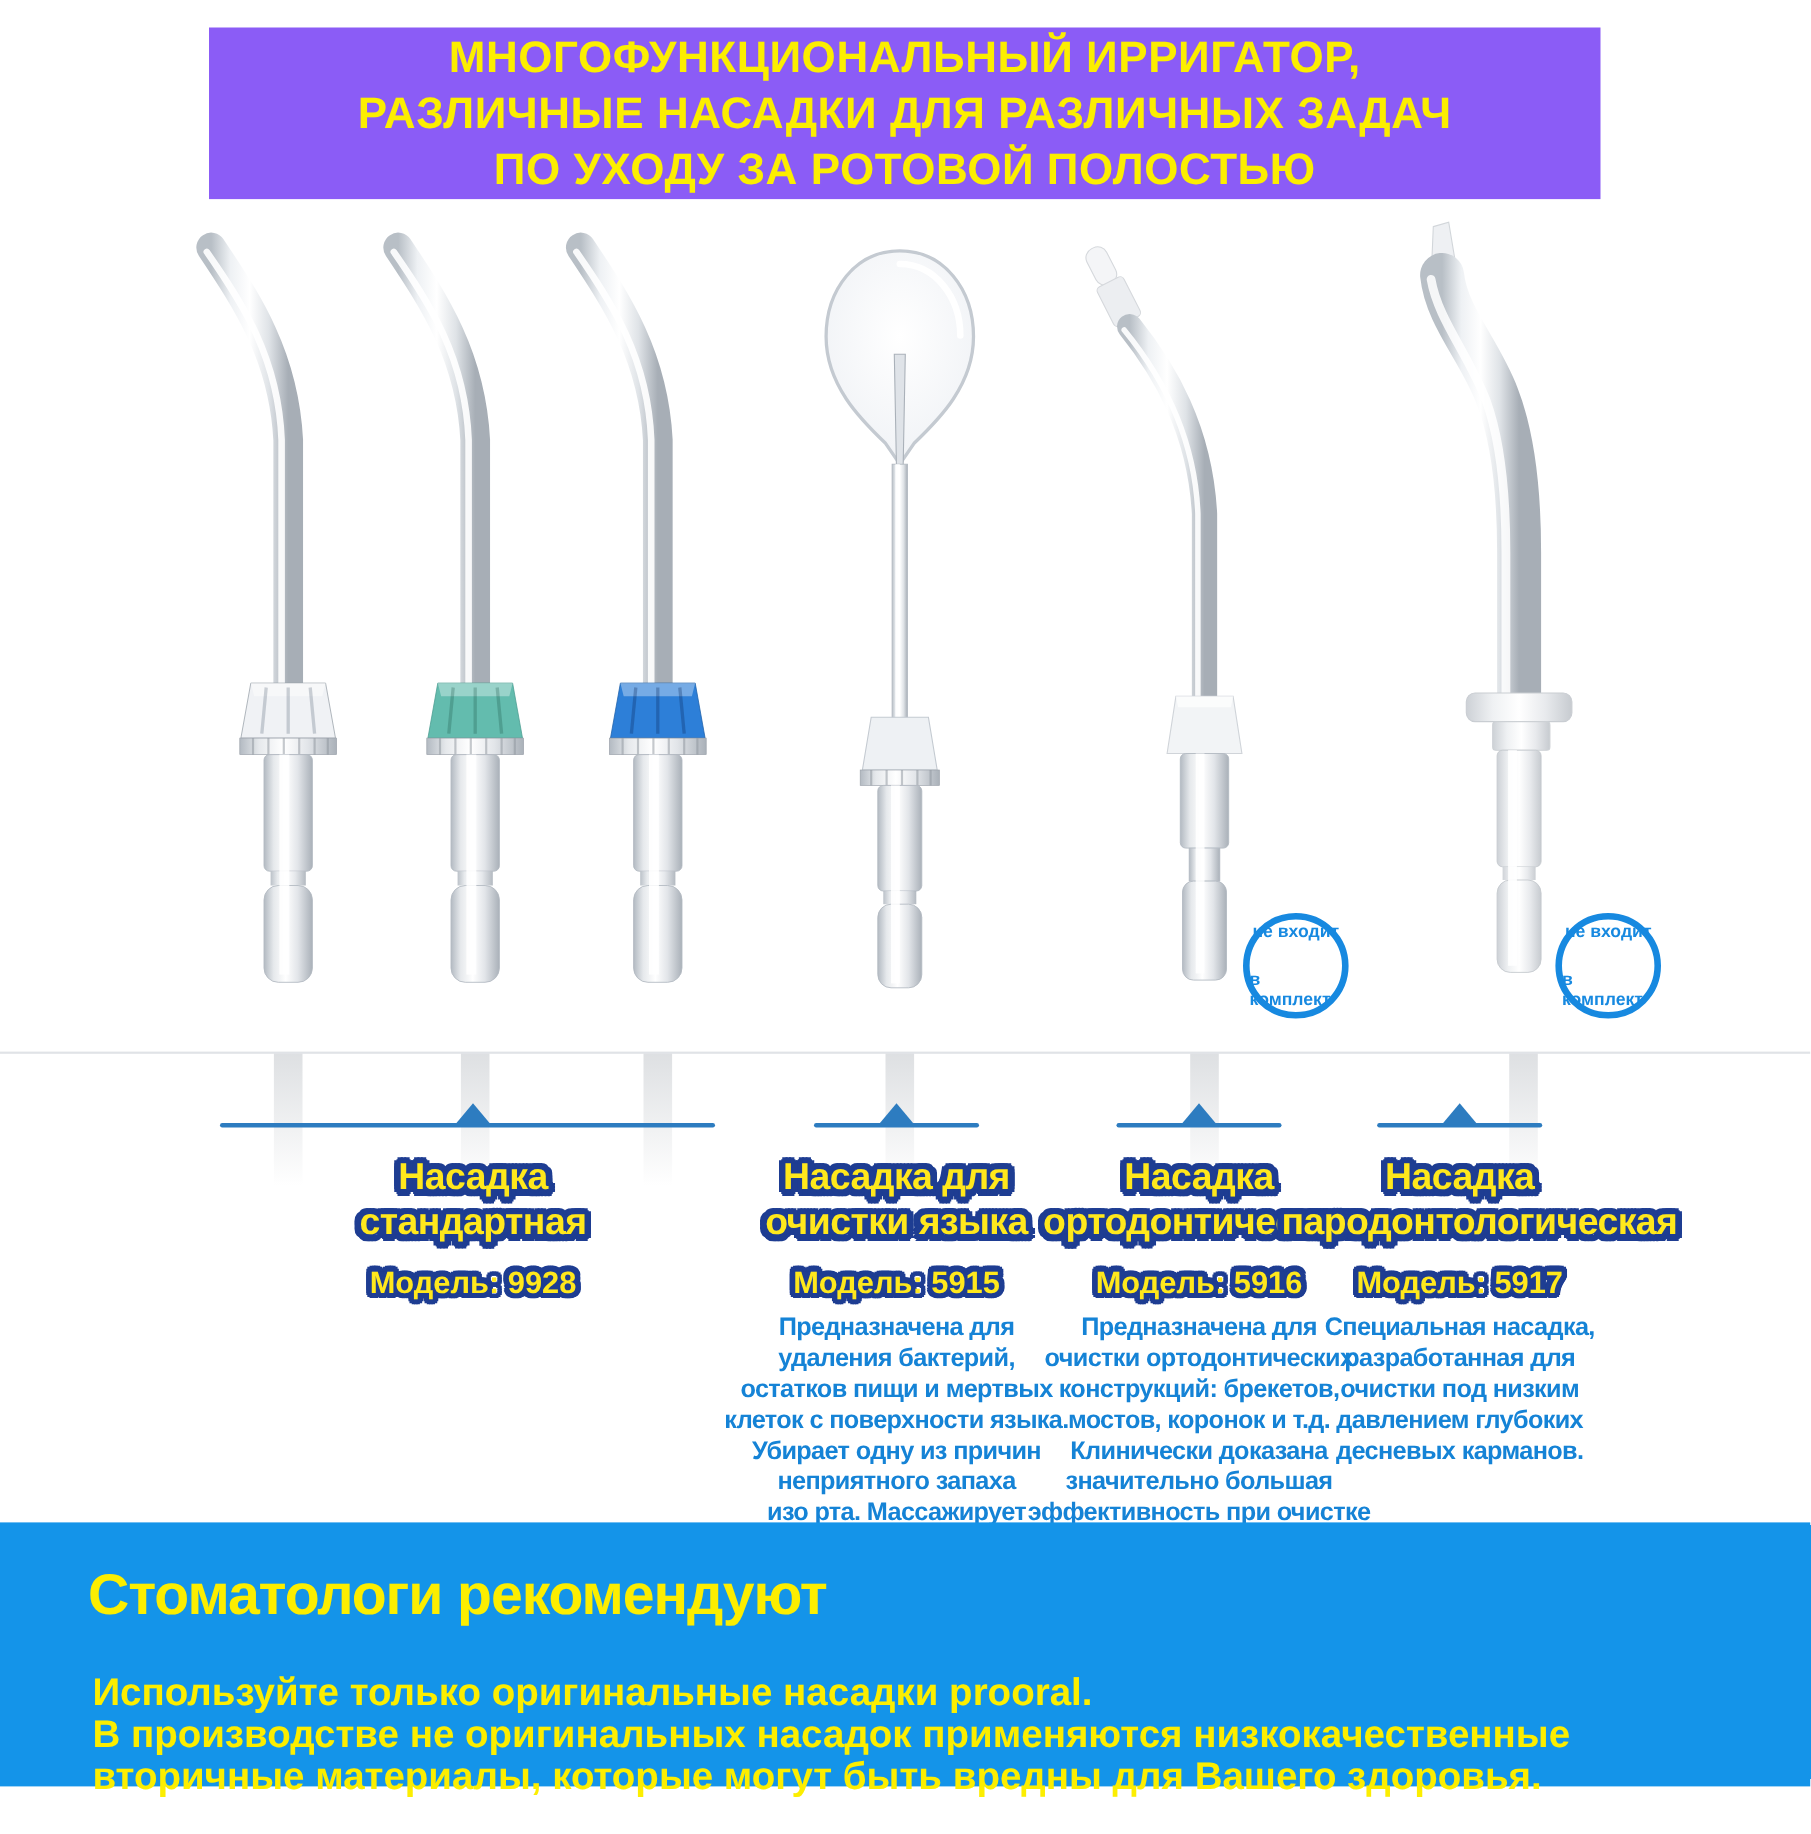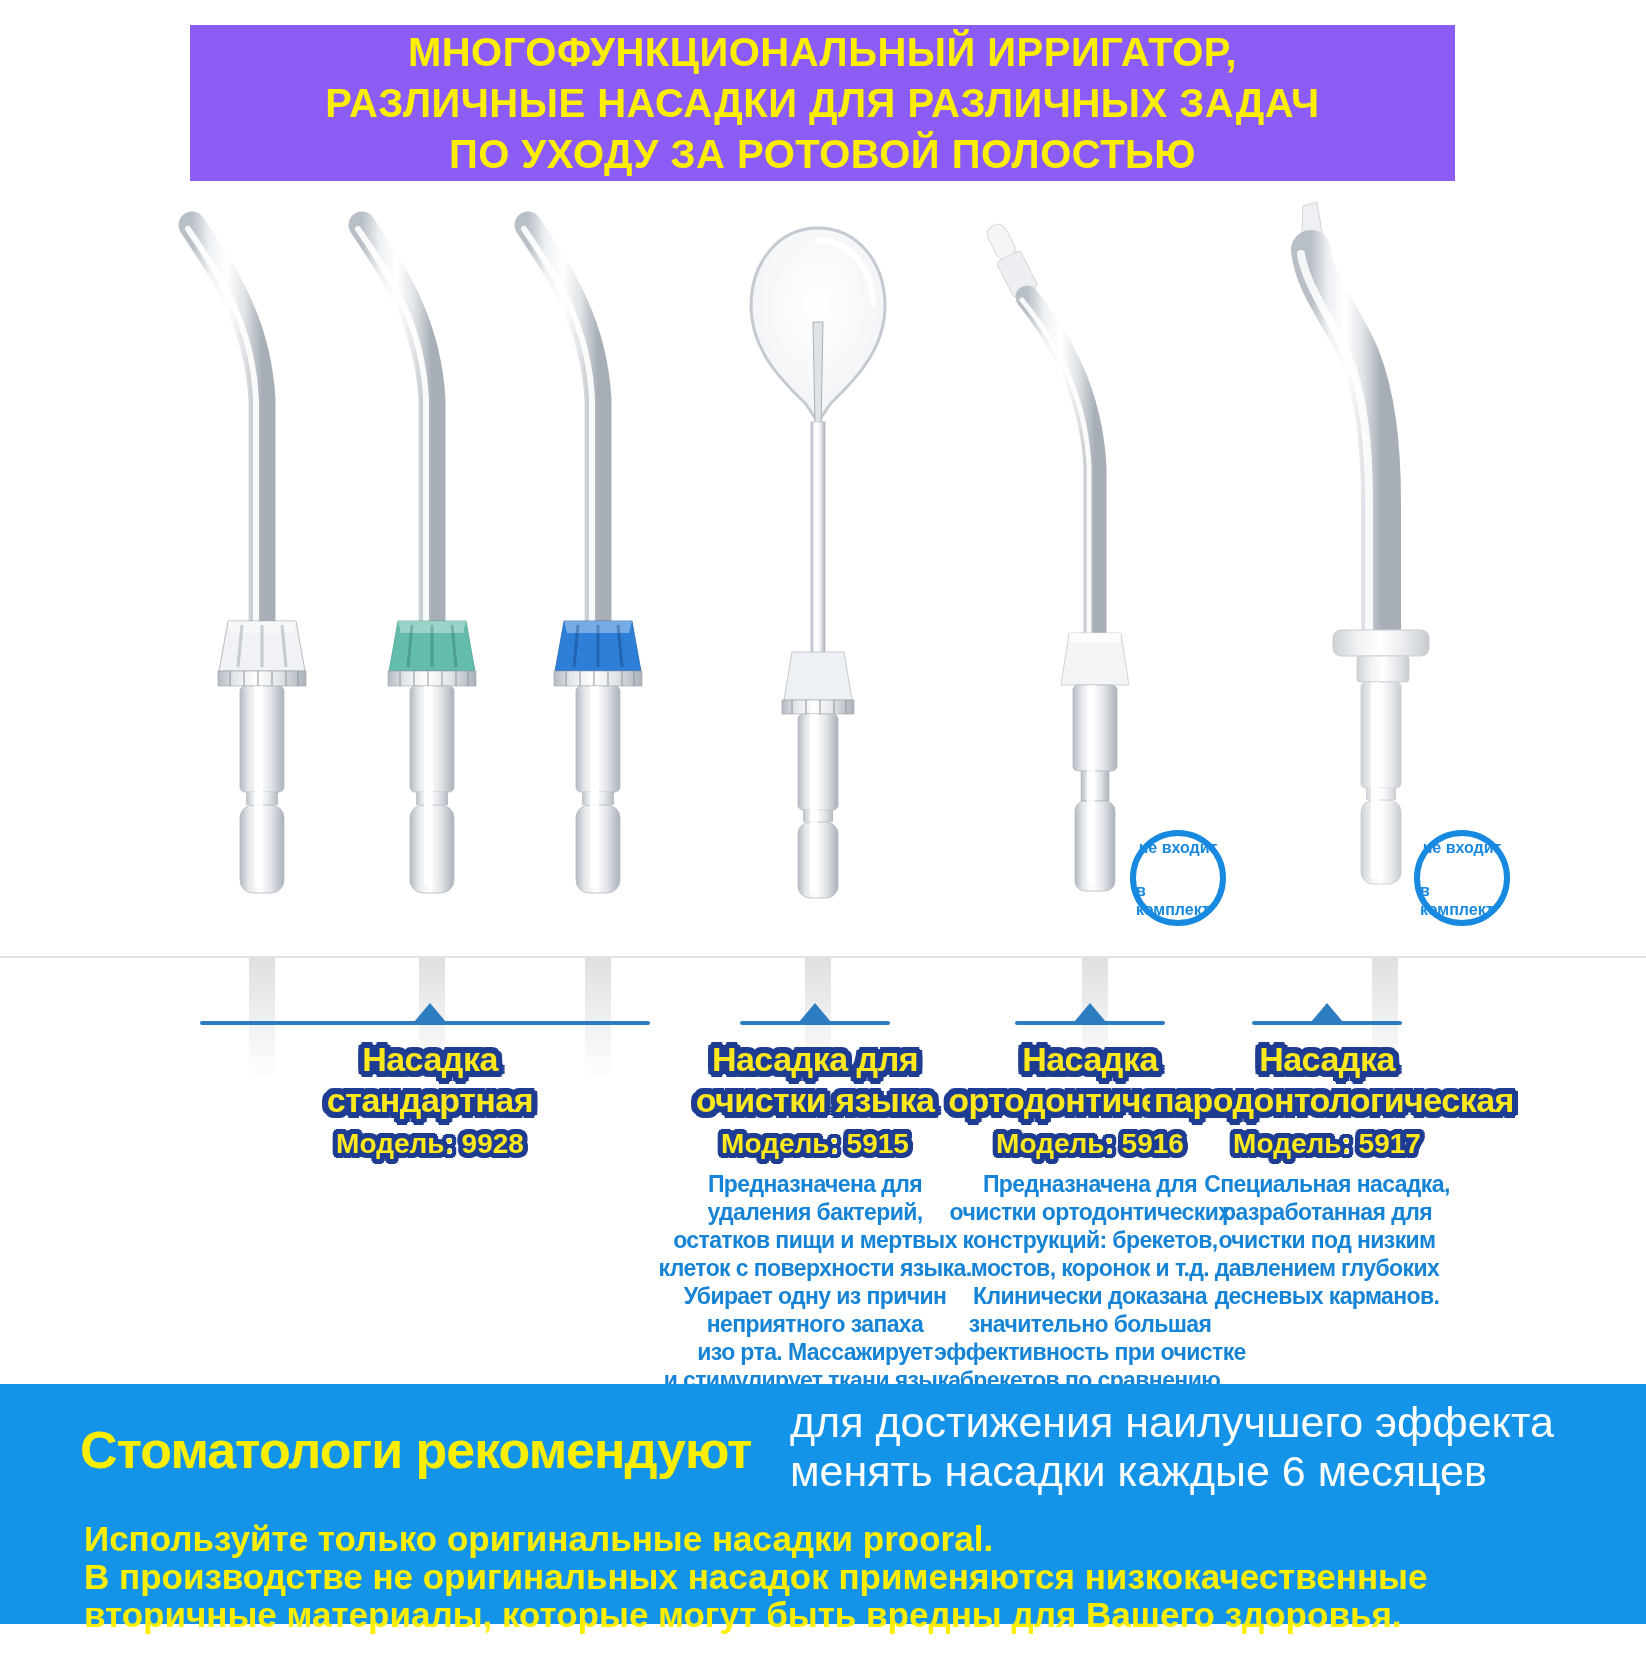--- a/index.html
+++ b/index.html
@@ -19,21 +19,21 @@
         background:linear-gradient(to bottom, rgba(160,166,173,0.35), rgba(255,255,255,0));}
 
   
   .pline{position:absolute;top:1021px;height:4px;background:#2d7cc0;border-radius:2px;}
   .ptri{position:absolute;top:1003px;width:0;height:0;
         border-left:16px solid transparent;border-right:16px solid transparent;
         border-bottom:19px solid #2d7cc0;}
 
   
   .label-col{position:absolute;top:1032px;text-align:center;}
-  .col-title{margin:7px;font-size:34px;font-weight:bold;line-height:41px;letter-spacing:-0.5px;
+  .col-title{margin:18px;font-size:34px;font-weight:bold;line-height:41px;letter-spacing:-0.5px;
              color:#ffe81c;white-space:pre-line;
              text-shadow:
                6px 0 0 #1e3d92,-6px 0 0 #1e3d92,0 6px 0 #1e3d92,0 -6px 0 #1e3d92,
                4px 4px 0 #1e3d92,-4px 4px 0 #1e3d92,4px -4px 0 #1e3d92,-4px -4px 0 #1e3d92,
                6px 3px 0 #1e3d92,-6px 3px 0 #1e3d92,6px -3px 0 #1e3d92,-6px -3px 0 #1e3d92,
                3px 6px 0 #1e3d92,-3px 6px 0 #1e3d92,3px -6px 0 #1e3d92,-3px -6px 0 #1e3d92;}
   .col-model{margin-top:6px;font-size:28px;font-weight:bold;line-height:32px;
              color:#ffe81c;
              text-shadow:
                5px 0 0 #1e3d92,-5px 0 0 #1e3d92,0 5px 0 #1e3d92,0 -5px 0 #1e3d92,
@@ -293,20 +293,18 @@
     <div class="col-model">Модель: 5917</div>
     <p class="col-desc">Специальная насадка,
 разработанная для
 очистки под низким
 давлением глубоких
 десневых карманов.</p>
   </section>
 
   <footer class="bottom-banner">
     <div class="footer-headline">Стоматологи рекомендуют</div>
-    <div class="footer-sub">для достижения наилучшего эффекта
-менять насадки каждые 6 месяцев</div>
     <div class="footer-warning">Используйте только оригинальные насадки prooral.
 В производстве не оригинальных насадок применяются низкокачественные
 вторичные материалы, которые могут быть вредны для Вашего здоровья.</div>
   </footer>
 
 </div>
 
 </body></html>

